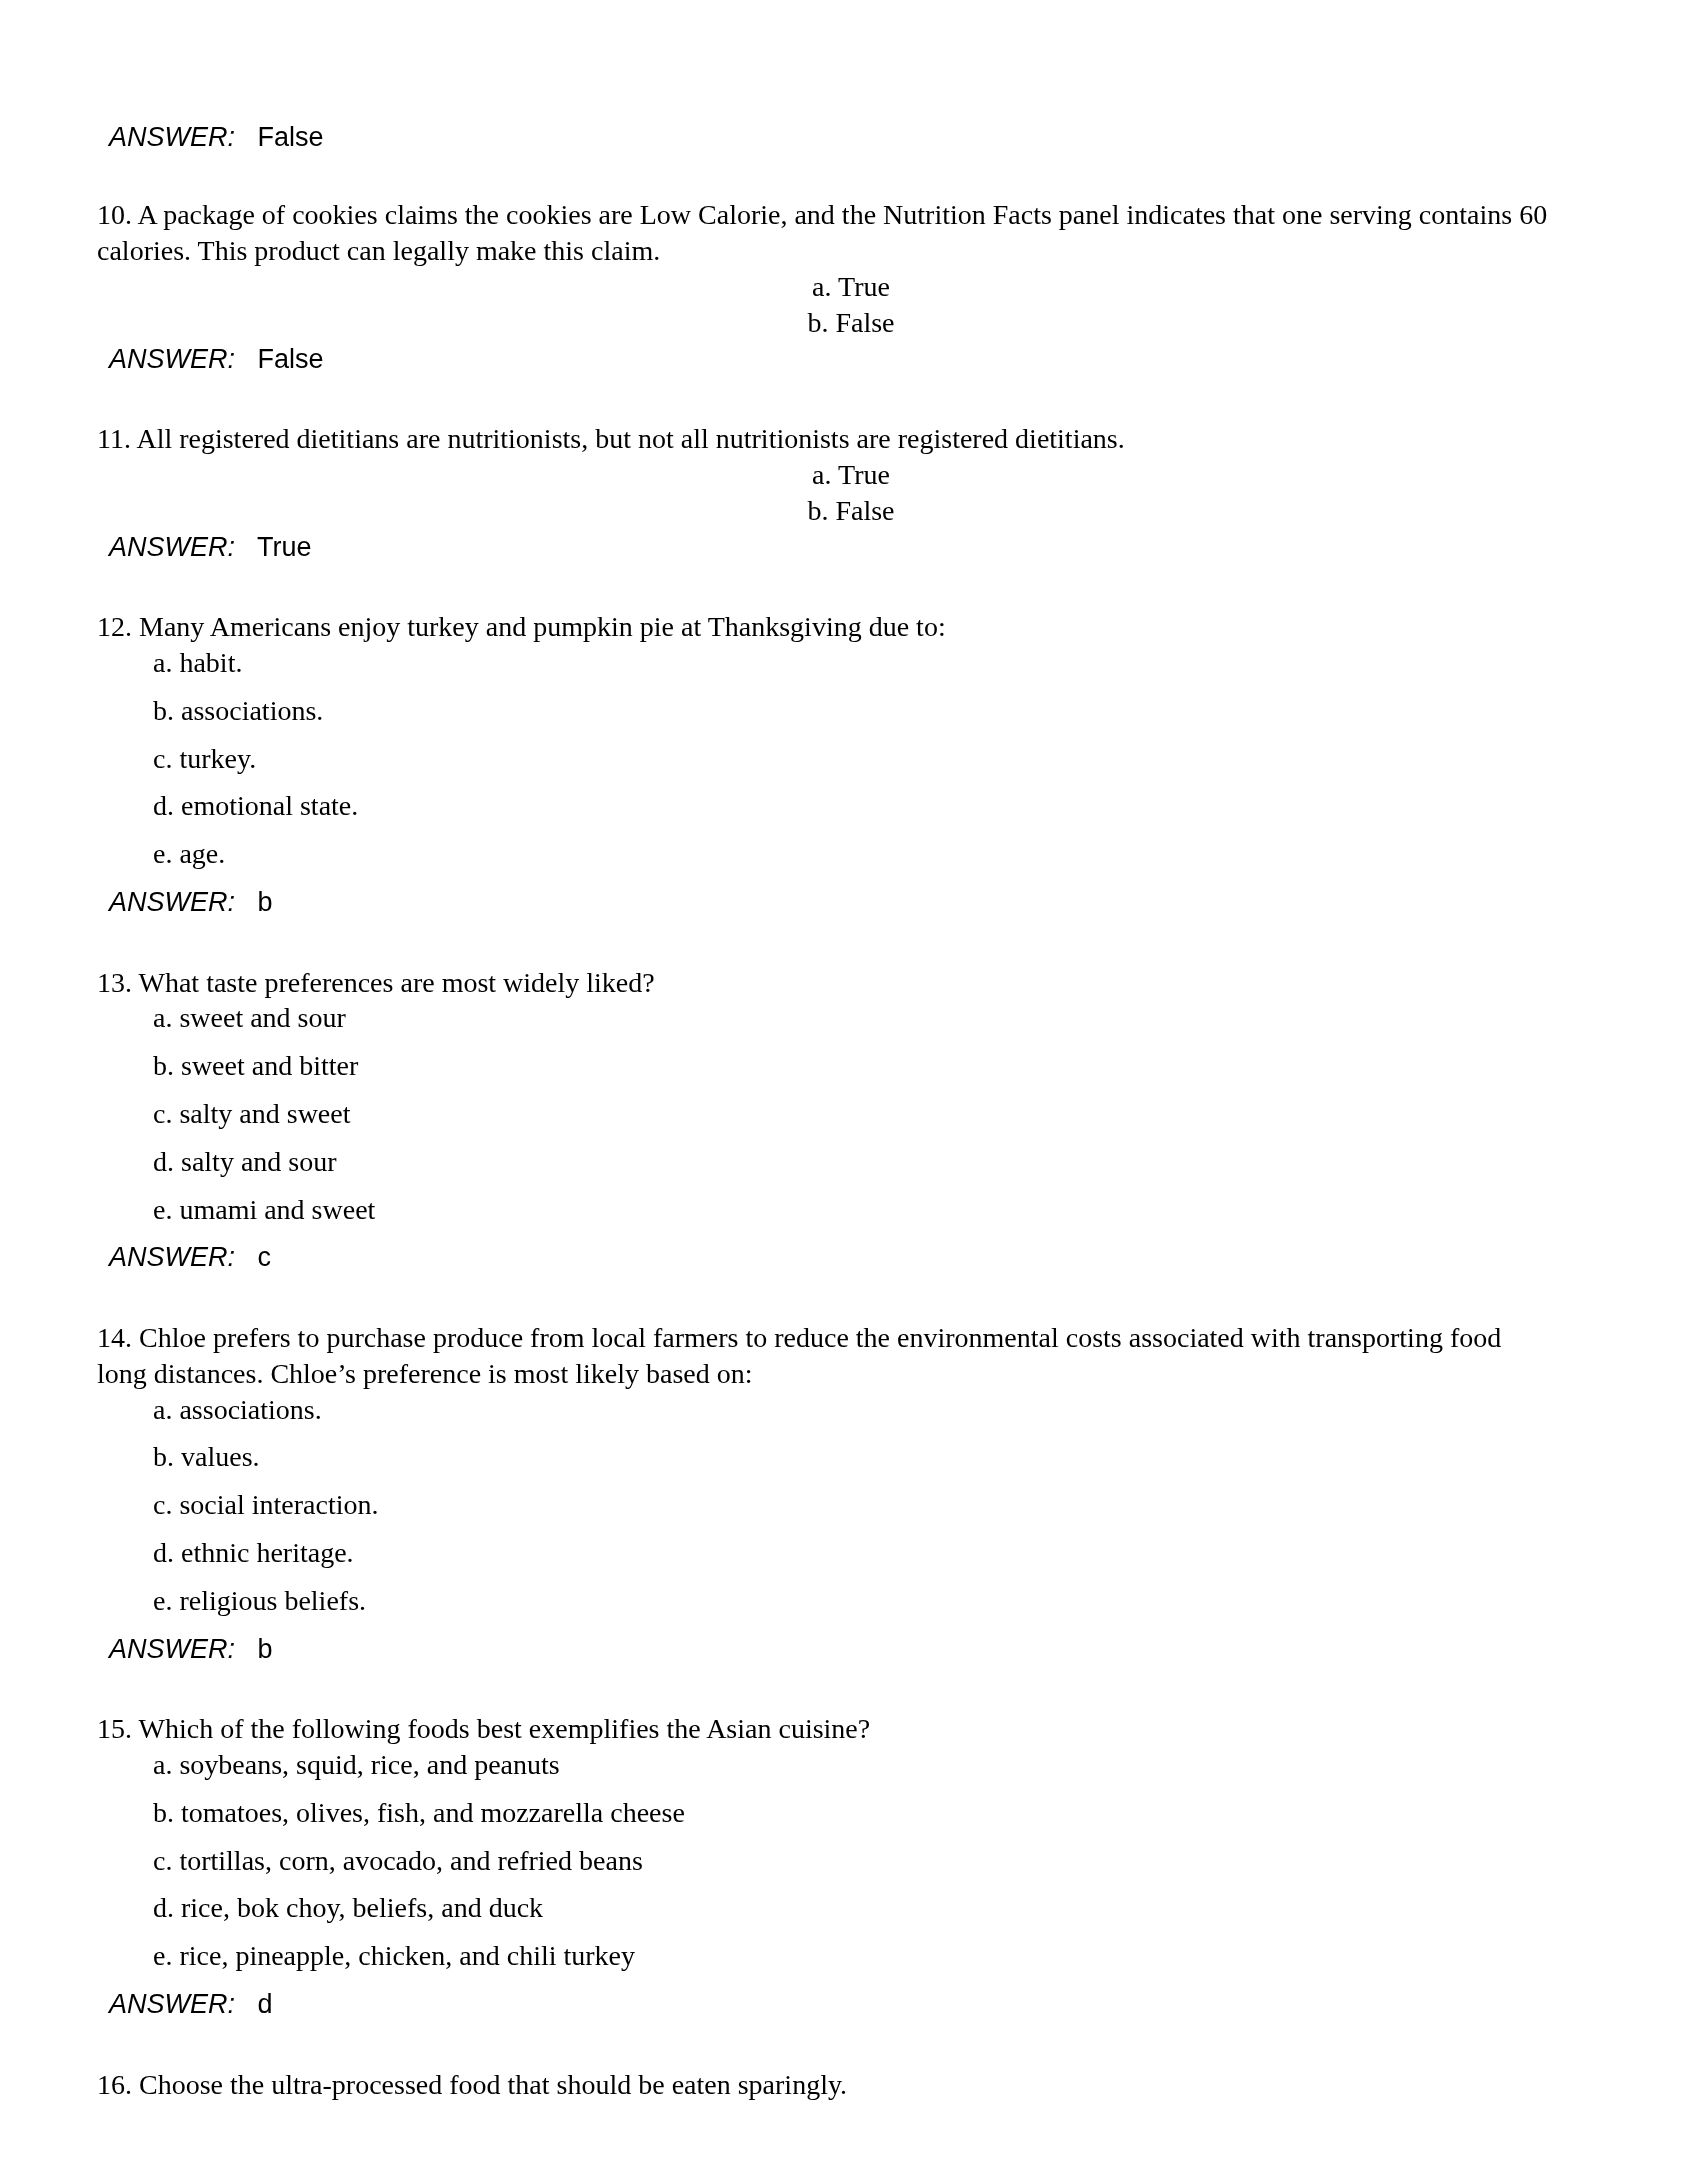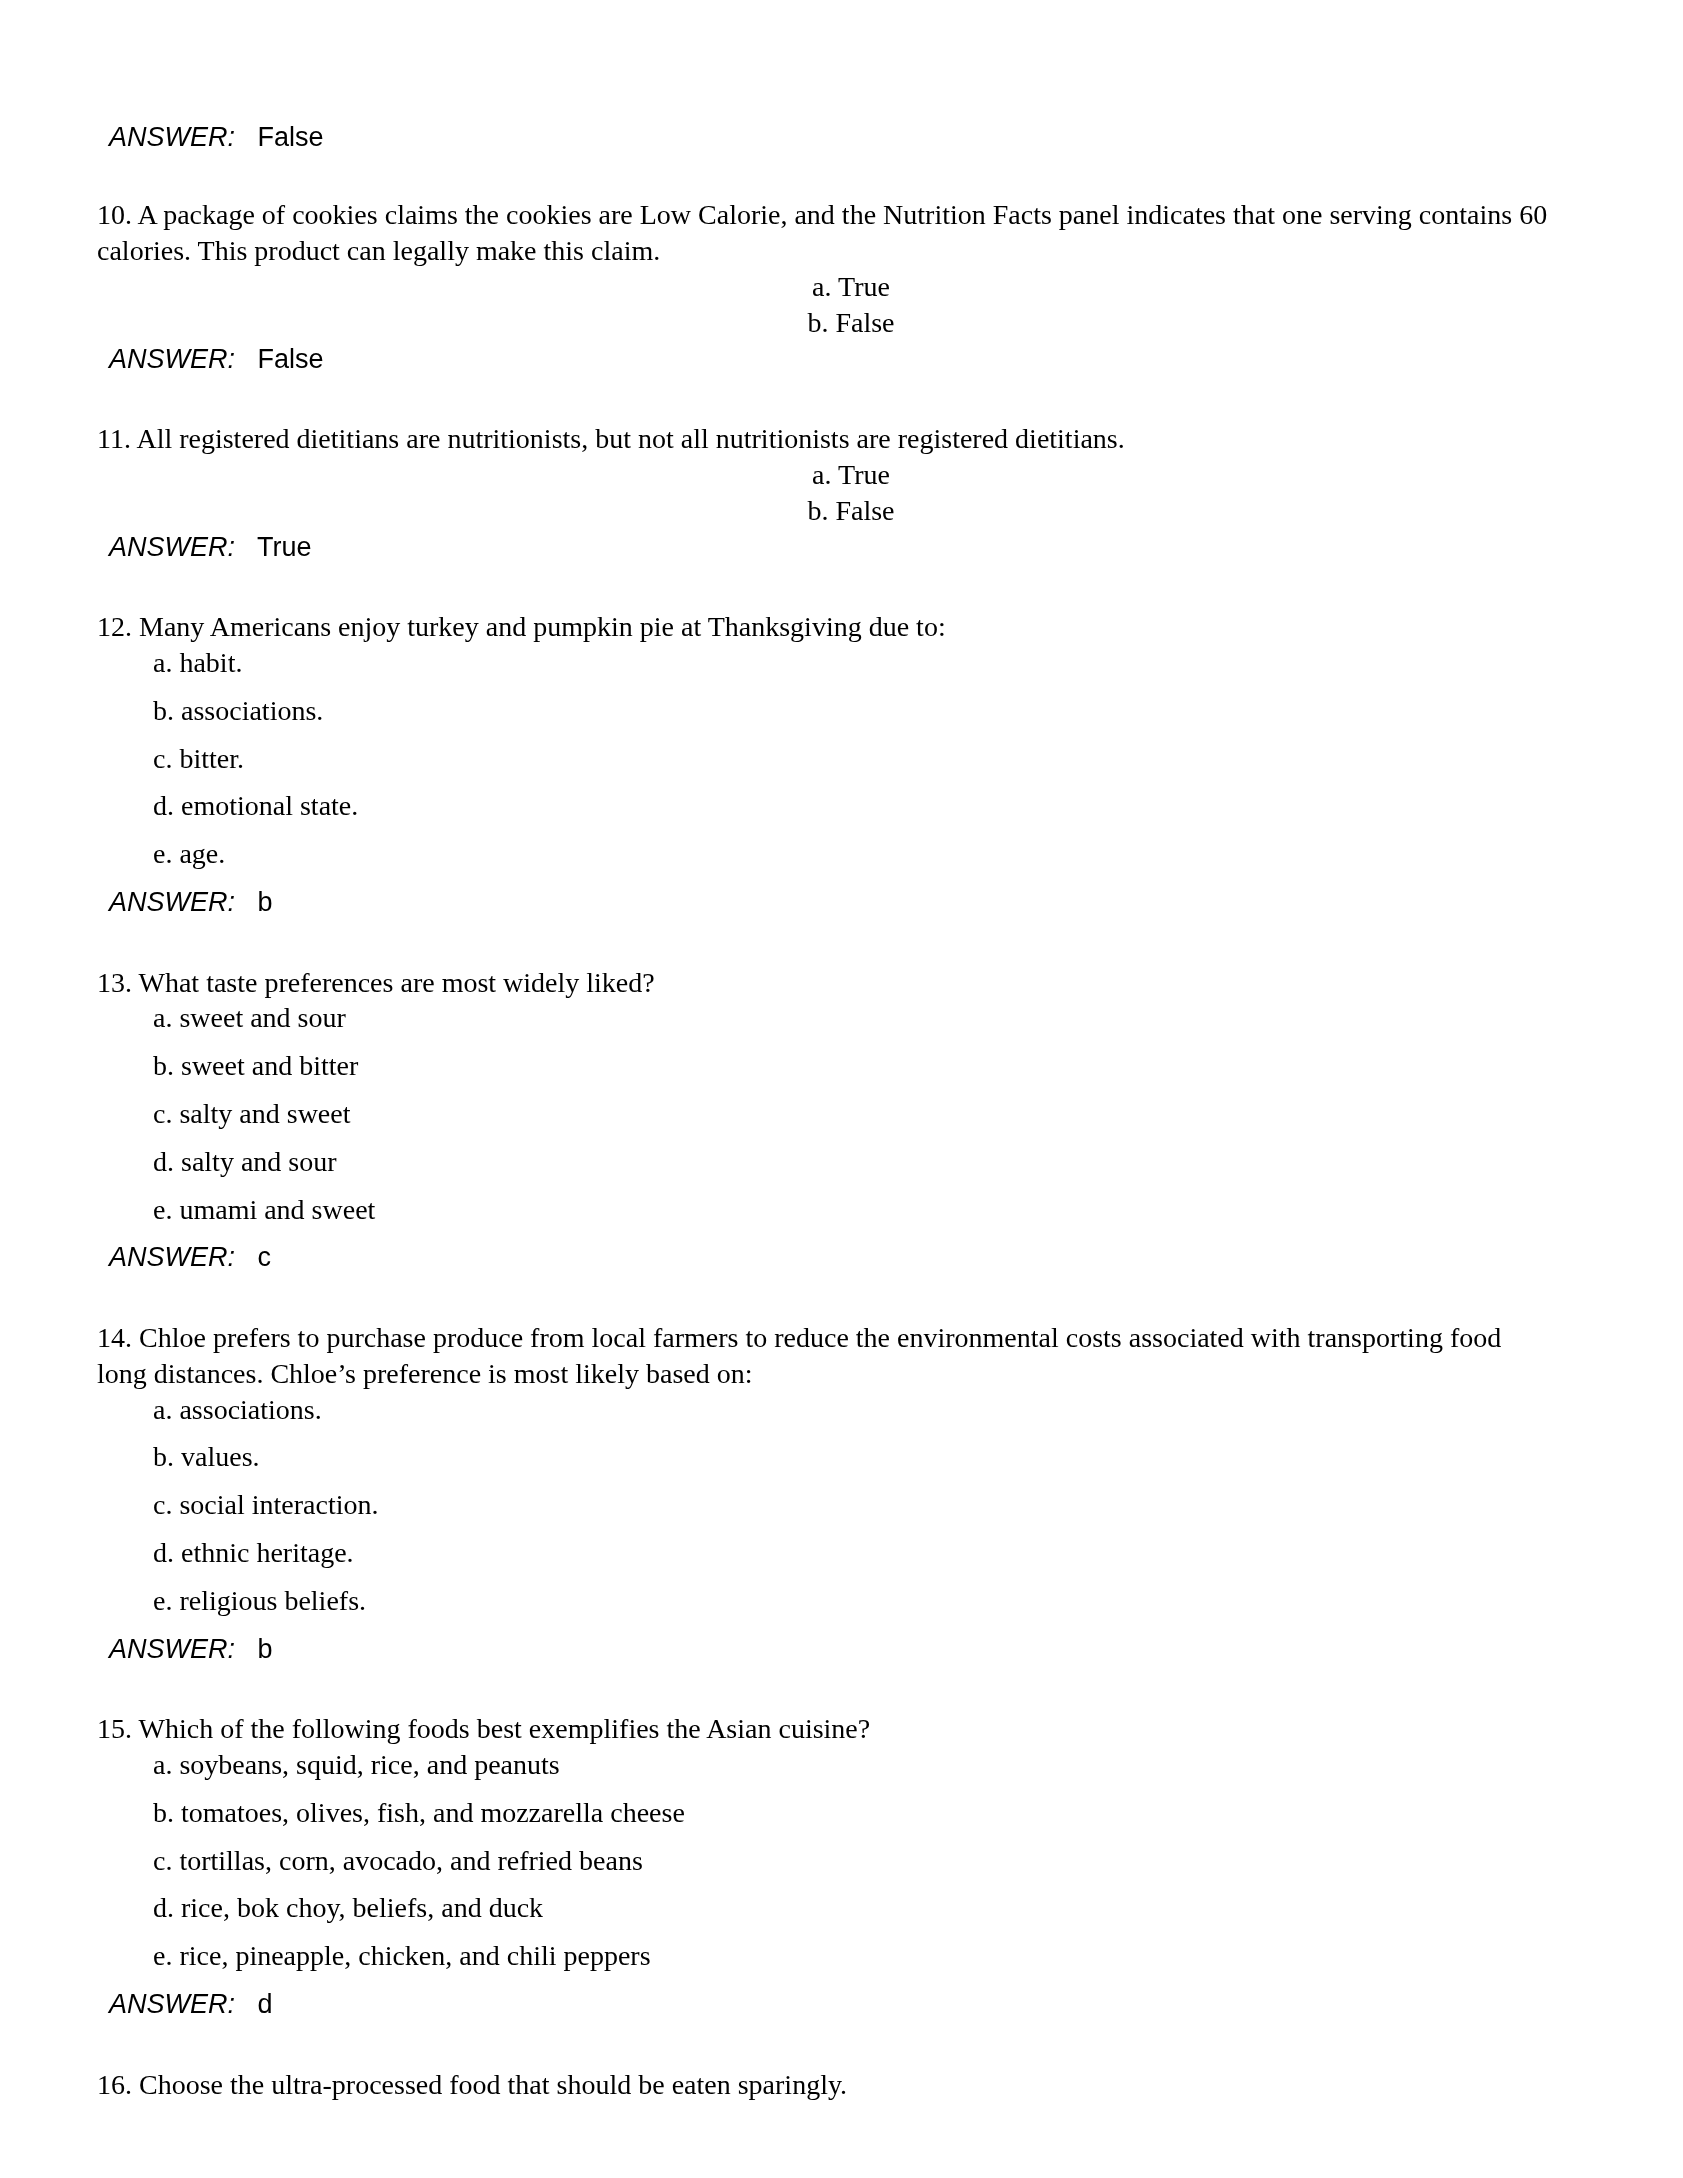--- a/index.html
+++ b/index.html
@@ -99,21 +99,21 @@
     </p>
   </div>
 
   <div class="gap-after-answer"></div>
 
   <div class="q-block">
     <p class="q-stem">12. Many Americans enjoy turkey and pumpkin pie at Thanksgiving due to:</p>
     <ul class="choices">
       <li class="choice choice-loose">a. habit.</li>
       <li class="choice choice-loose">b. associations.</li>
-      <li class="choice choice-loose">c. bitter.</li>
+      <li class="choice choice-loose">c. turkey.</li>
       <li class="choice choice-loose">d. emotional state.</li>
       <li class="choice choice-loose">e. age.</li>
     </ul>
     <p class="answer-line">
       <span class="answer-label">ANSWER:&nbsp;&nbsp;</span>
       <span class="answer-value">b</span>
     </p>
   </div>
 
   <div class="gap-after-answer"></div>
@@ -152,21 +152,21 @@
 
   <div class="gap-after-answer"></div>
 
   <div class="q-block">
     <p class="q-stem">15. Which of the following foods best exemplifies the Asian cuisine?</p>
     <ul class="choices">
       <li class="choice choice-loose">a. soybeans, squid, rice, and peanuts</li>
       <li class="choice choice-loose">b. tomatoes, olives, fish, and mozzarella cheese</li>
       <li class="choice choice-loose">c. tortillas, corn, avocado, and refried beans</li>
       <li class="choice choice-loose">d. rice, bok choy, beliefs, and duck</li>
-      <li class="choice choice-loose">e. rice, pineapple, chicken, and chili peppers</li>
+      <li class="choice choice-loose">e. rice, pineapple, chicken, and chili turkey</li>
     </ul>
     <p class="answer-line">
       <span class="answer-label">ANSWER:&nbsp;&nbsp;</span>
       <span class="answer-value">d</span>
     </p>
   </div>
 
   <div class="gap-after-answer"></div>
 
   <div class="q-block">

